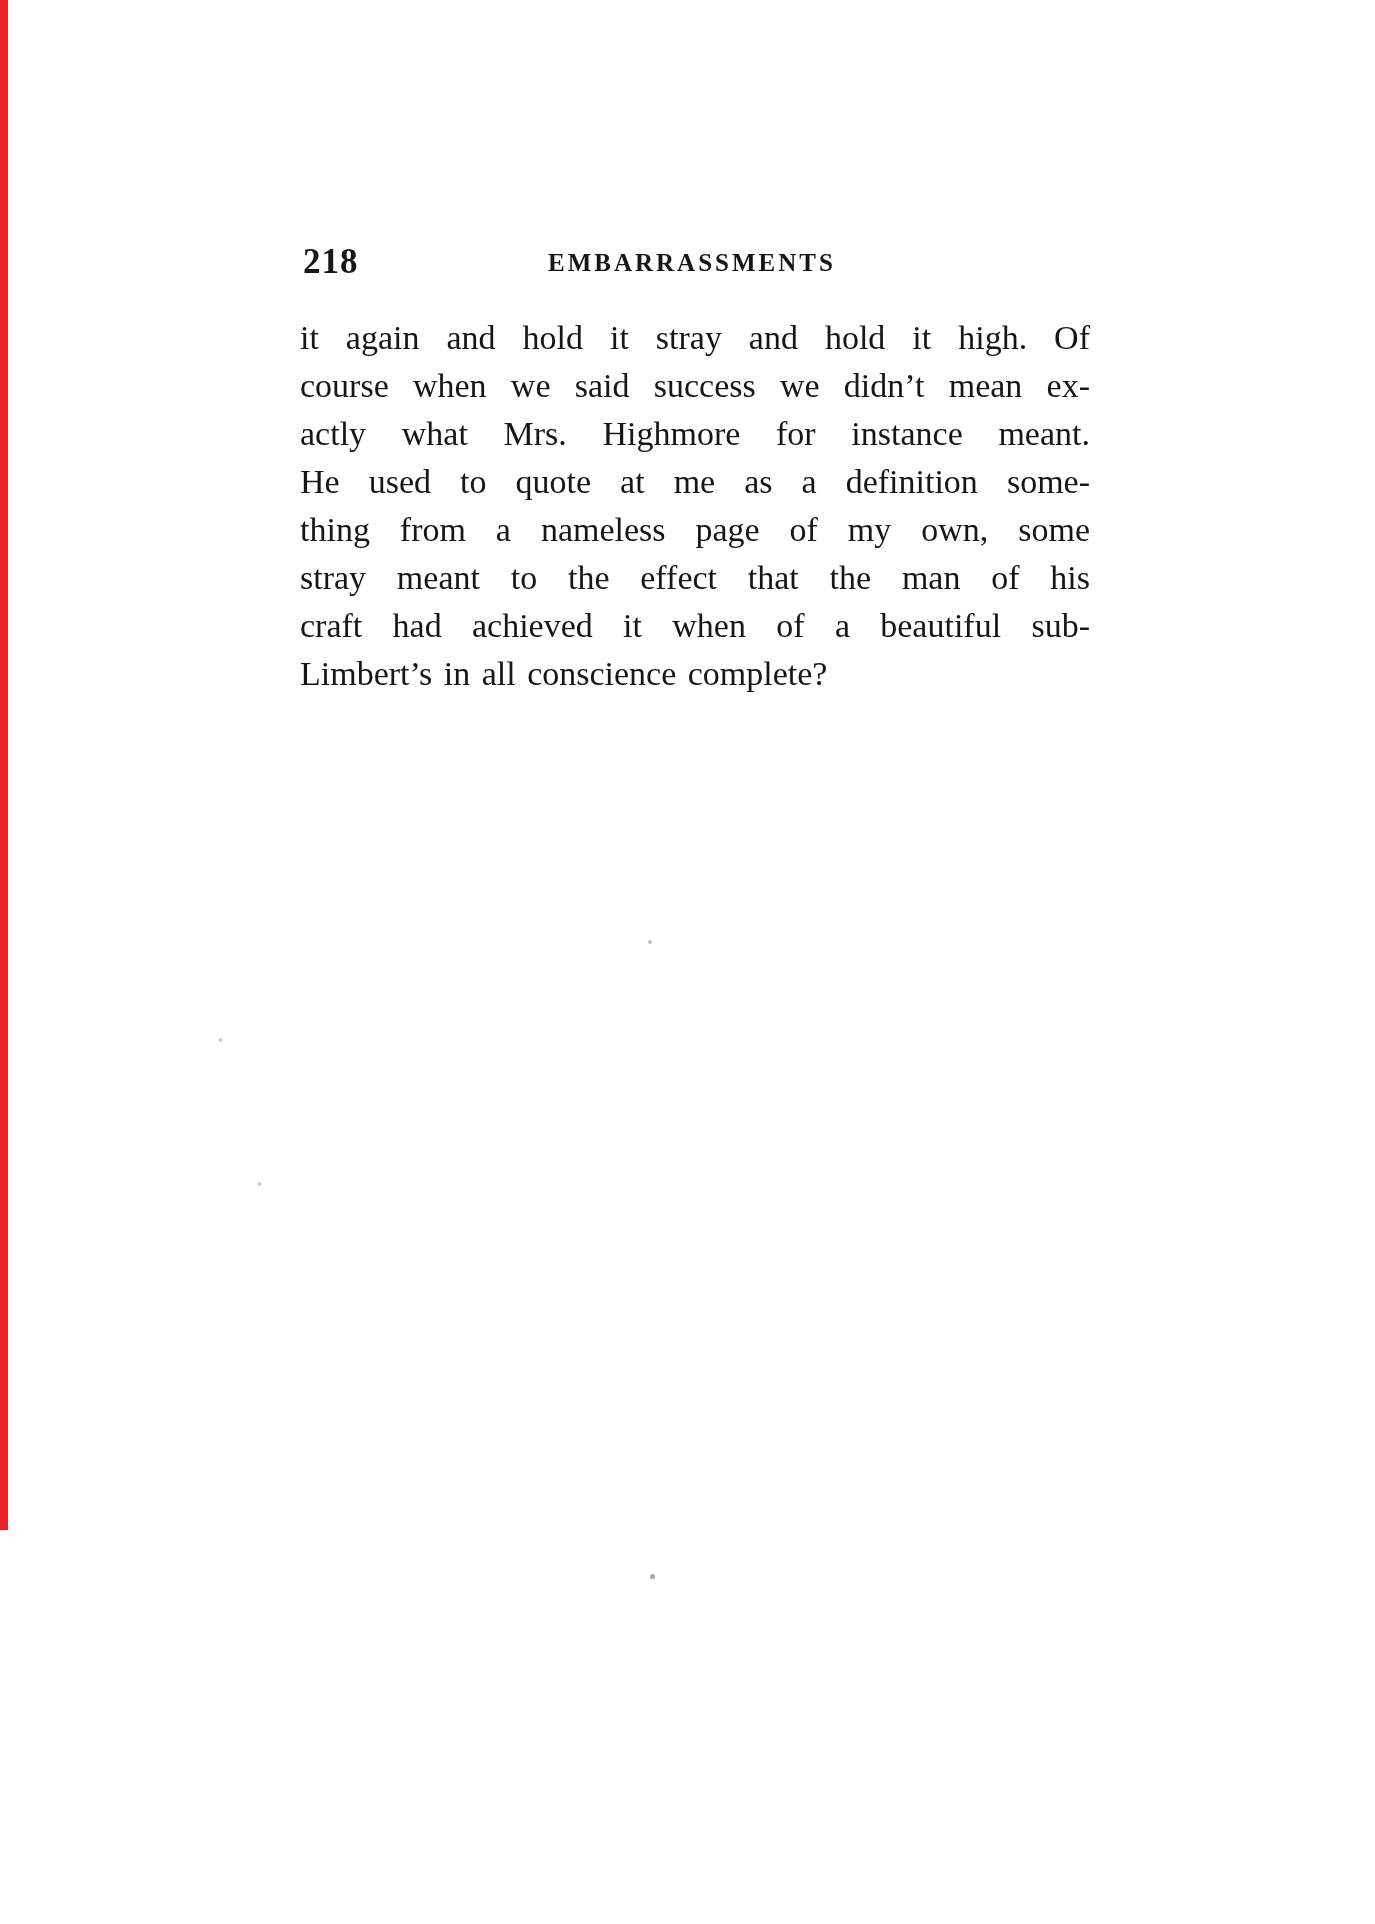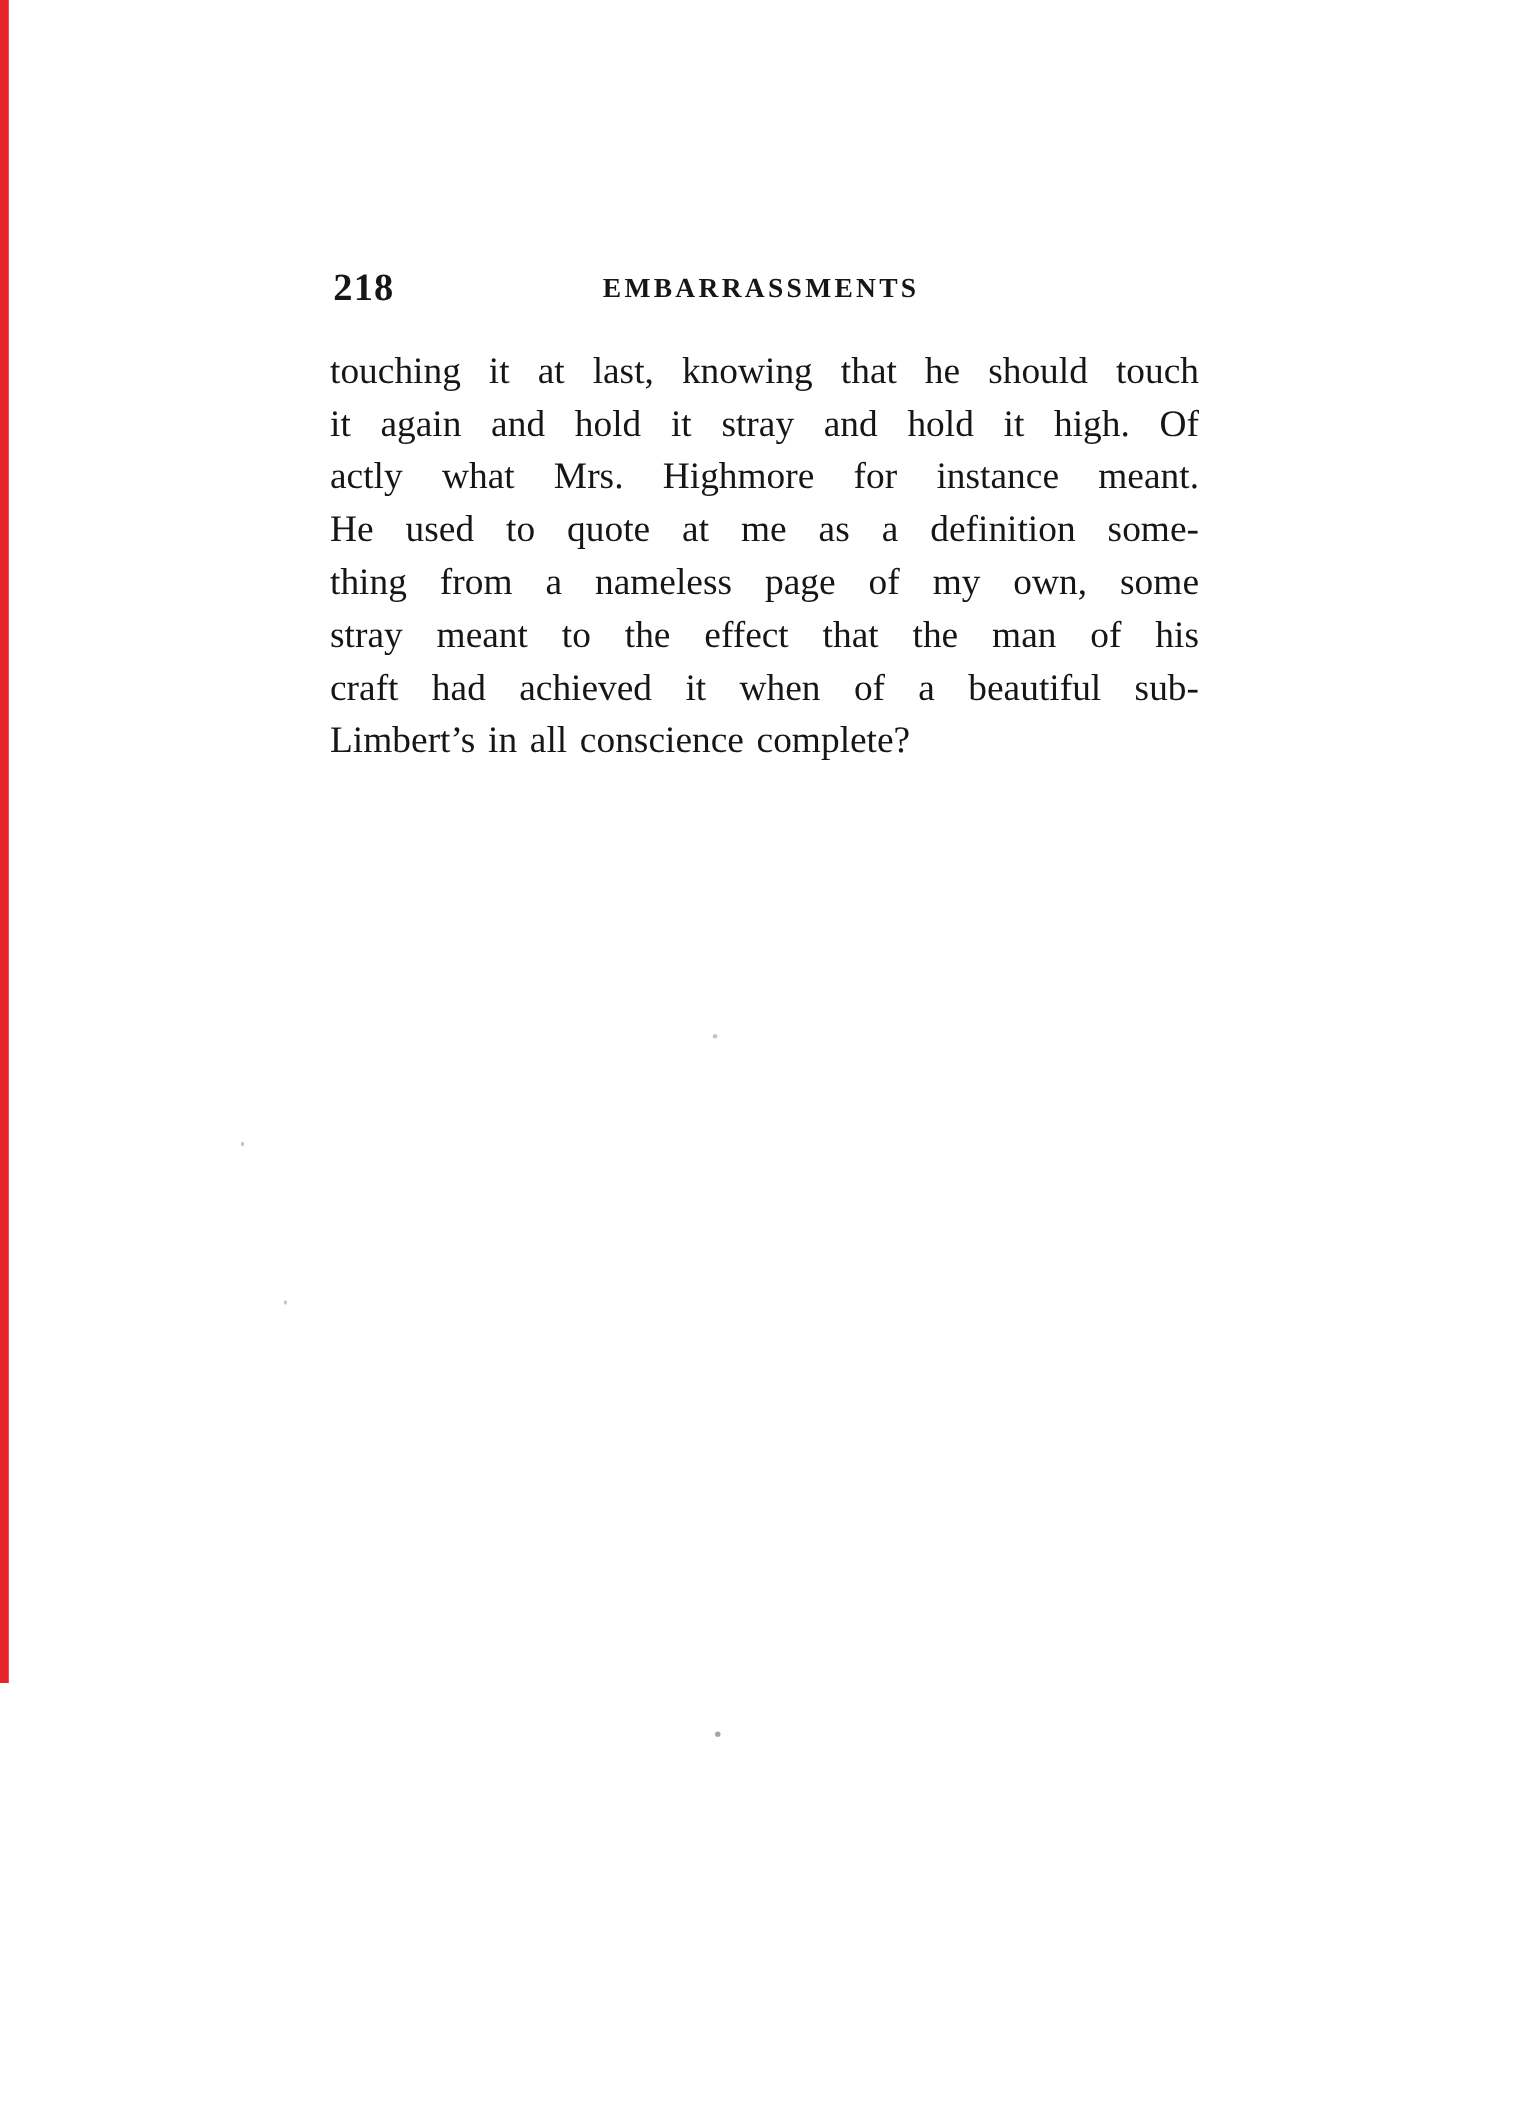--- a/index.html
+++ b/index.html
@@ -105,22 +105,22 @@
 <div class="page">
 
   <div class="spine-strip" style="background-color: rgb(232, 36, 43);"></div>
 
   <div class="page-header">
     <div class="page-number" style="color: rgb(22, 22, 22);">218</div>
     <div class="running-title" style="color: rgb(22, 22, 22);">EMBARRASSMENTS</div>
   </div>
 
   <div class="body-text" style="color: rgb(22, 22, 22);">
-    <div class="text-line">touching it at last, knowing that he should touch</div>
     <div class="text-line">it again and hold it stray and hold it high.  Of</div>
+    <div class="text-line">course when we said success we didn’t mean ex-</div>
     <div class="text-line">actly what Mrs. Highmore for instance meant.</div>
     <div class="text-line">He used to quote at me as a definition some-</div>
     <div class="text-line">thing from a nameless page of my own, some</div>
     <div class="text-line">stray meant to the effect that the man of his</div>
     <div class="text-line">craft had achieved it when of a beautiful sub-</div>
     <div class="text-line last-line">Limbert’s in all conscience complete?</div>
   </div>
 
   <div class="speck speck-1"></div>
   <div class="speck speck-2"></div>

